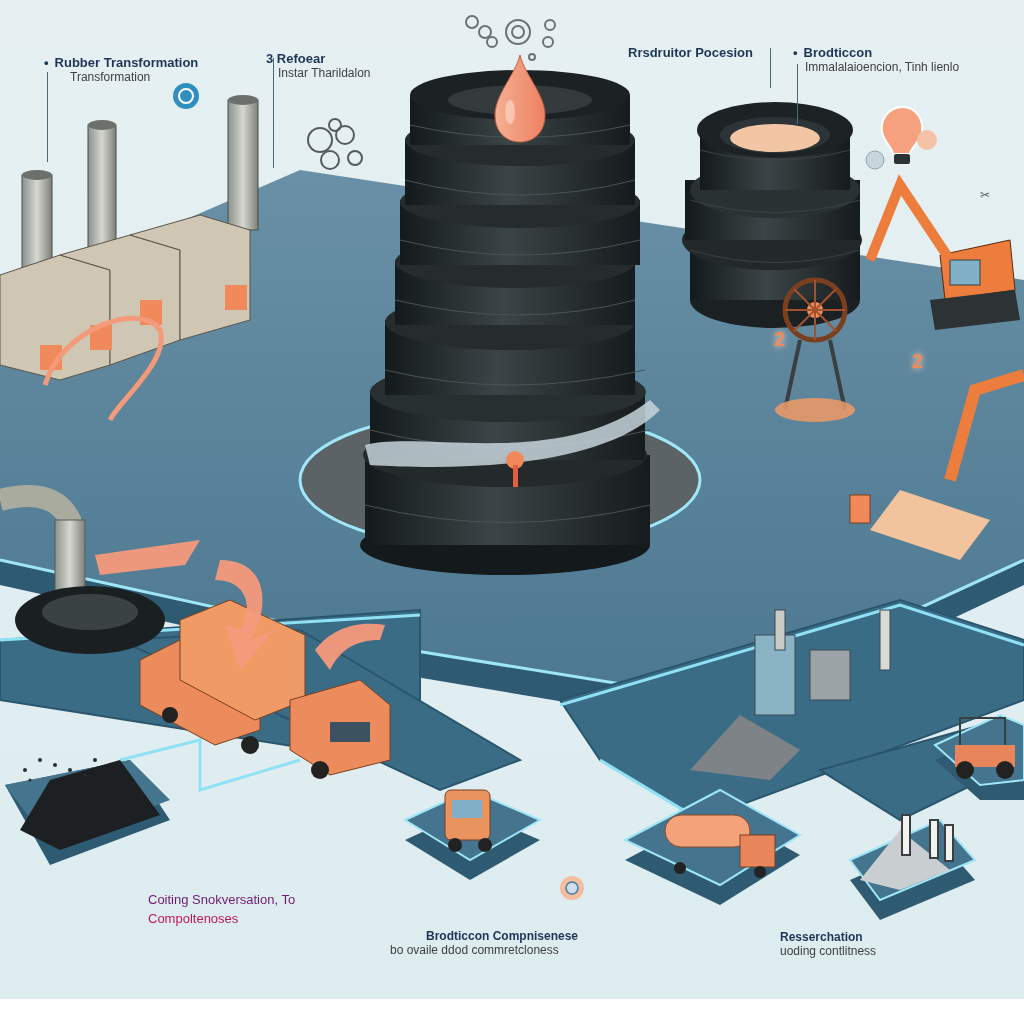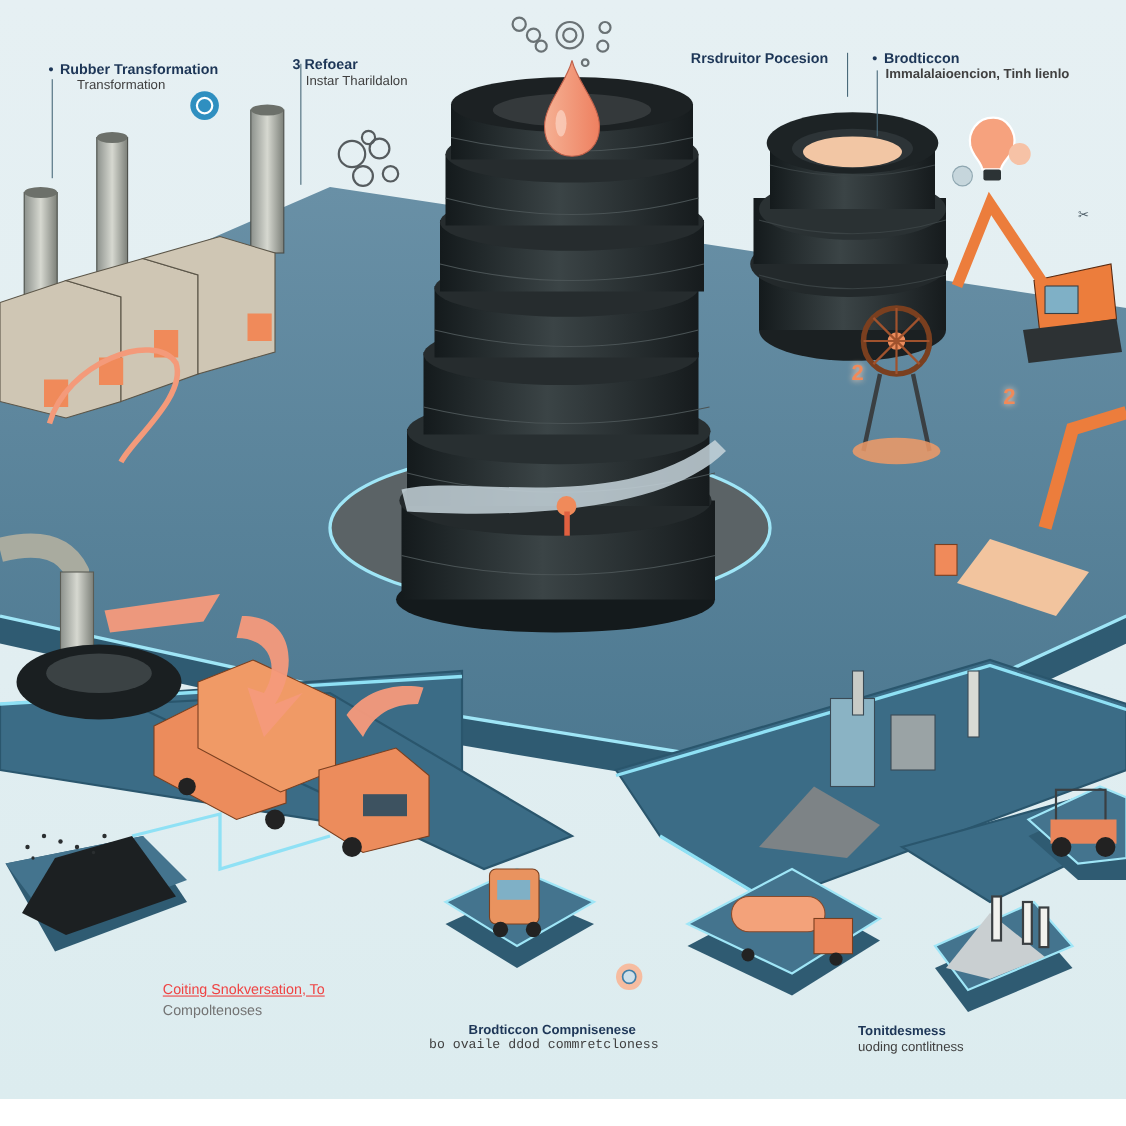--- a/index.html
+++ b/index.html
@@ -304,31 +304,31 @@
 </div>
 <div class="vline" style="left:273px;top:58px;height:110px;"></div>
 
 <div class="label" style="left:628px;top:46px;text-align:right;">
   <div class="t">Rrsdruitor Pocesion</div>
 </div>
 <div class="vline" style="left:770px;top:48px;height:40px;"></div>
 
 <div class="label" style="left:793px;top:46px;">
   <div class="t bullet">Brodticcon</div>
-  <div class="s" style="margin-left:12px;font-weight:bold;">Immalalaioencion, Tinh lienlo</div>
+  <div class="s" style="margin-left:12px;">Immalalaioencion, Tinh lienlo</div>
 </div>
 <div class="vline" style="left:797px;top:64px;height:60px;"></div>
 
 <div class="label" style="left:148px;top:893px;">
-  <div class="s" style="color:#ef4444;font-size:13px;text-decoration:underline;">Coiting Snokversation, To</div>
-  <div class="s" style="color:#737373;font-size:13px;margin-top:4px;">Compoltenoses</div>
+  <div class="s" style="color:#701a75;font-size:13px;">Coiting Snokversation, To</div>
+  <div class="s" style="color:#be185d;font-size:13px;margin-top:4px;">Compoltenoses</div>
 </div>
 
 <div class="label" style="left:390px;top:930px;">
   <div class="t" style="font-size:12px;margin-left:36px;">Brodticcon Compnisenese</div>
-  <div class="s" style="font-size:12px;font-family:Liberation Mono, monospace;">bo ovaile  ddod commretcloness</div>
+  <div class="s" style="font-size:12px;">bo ovaile  ddod commretcloness</div>
 </div>
 
 <div class="label" style="left:780px;top:931px;">
-  <div class="t" style="font-size:12px;">Tonitdesmess</div>
+  <div class="t" style="font-size:12px;">Resserchation</div>
   <div class="s" style="font-size:12px;">uoding contlitness</div>
 </div>
 </div>
 
 </body></html>

